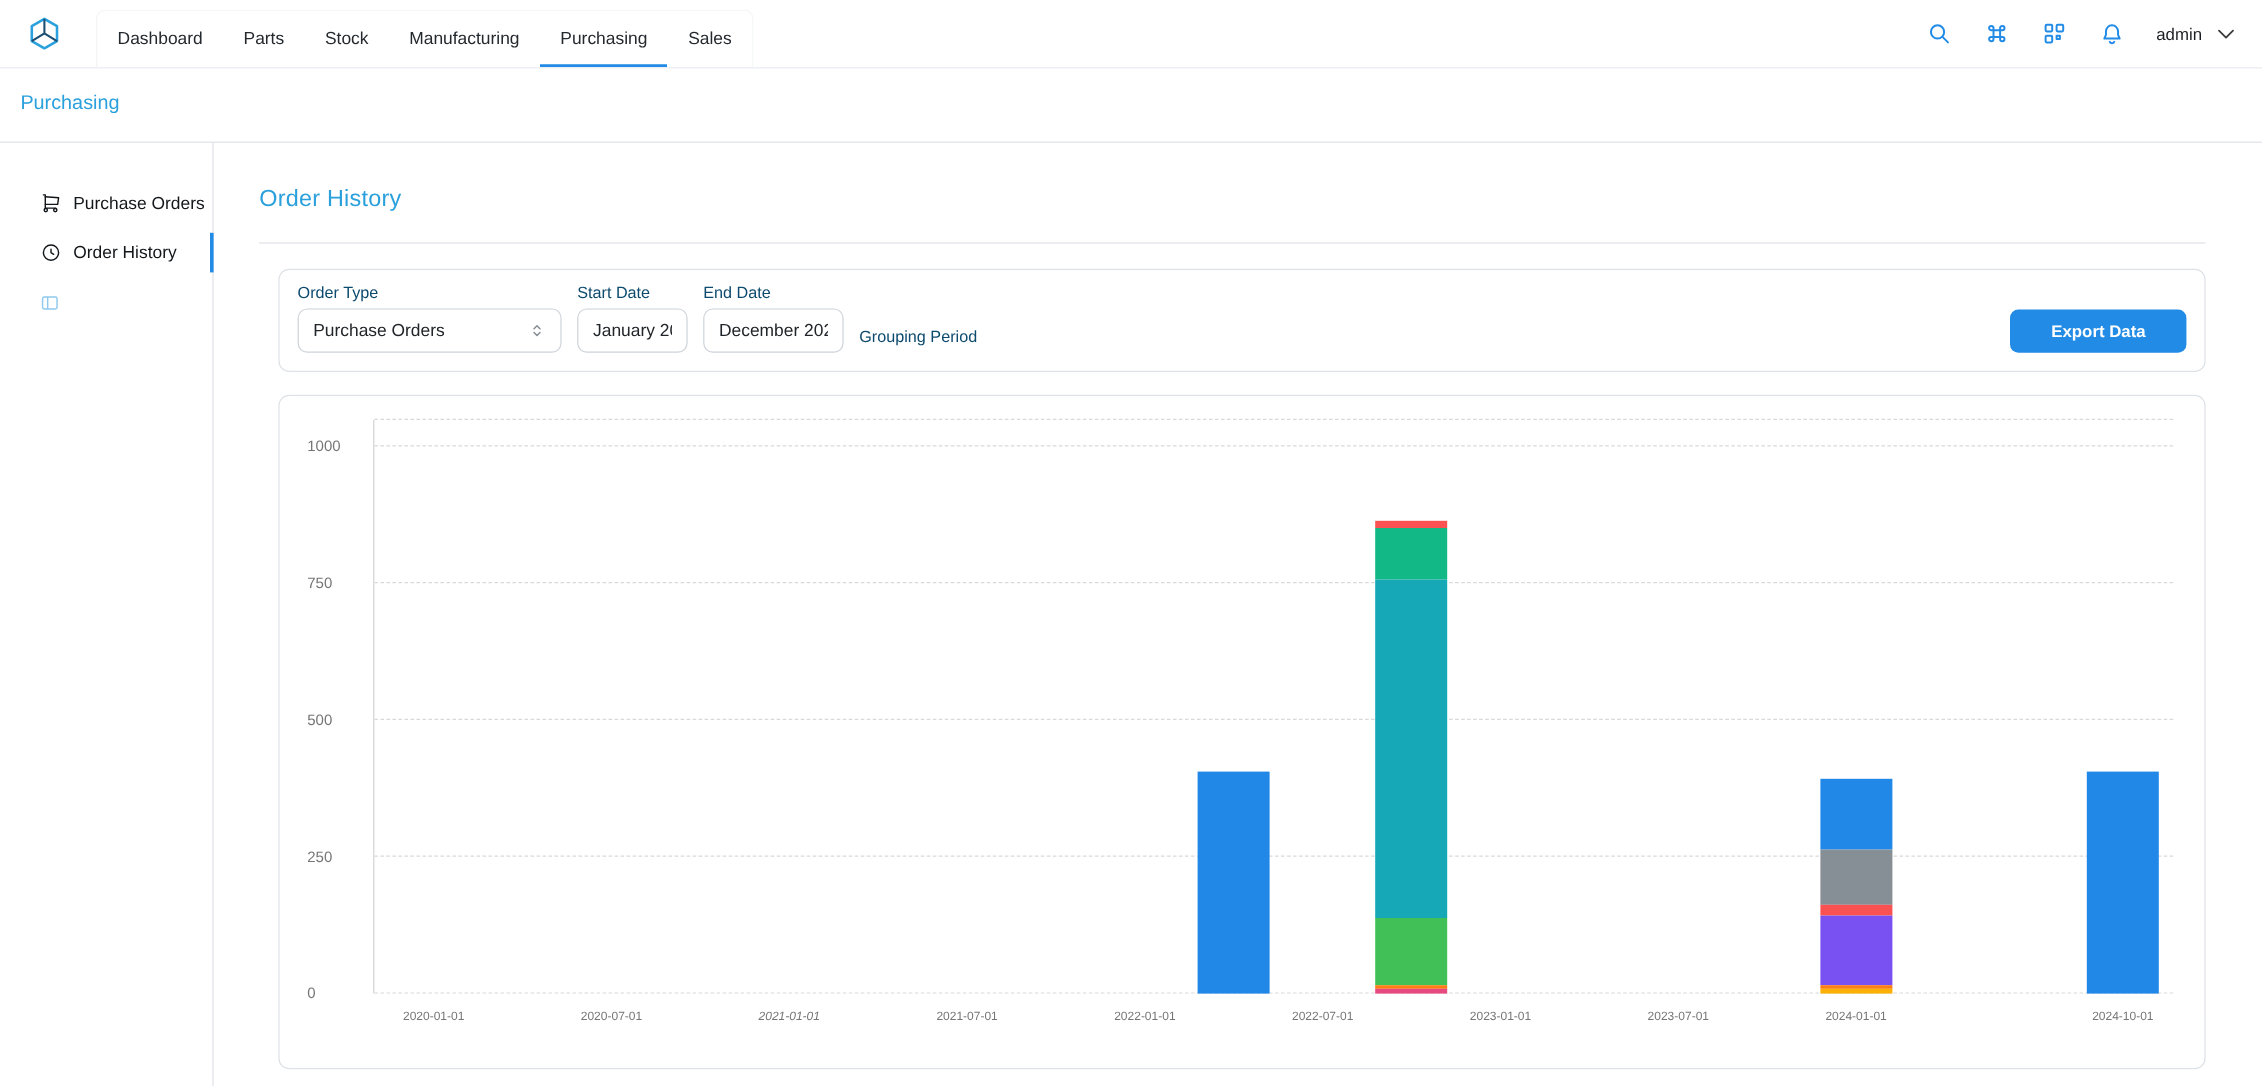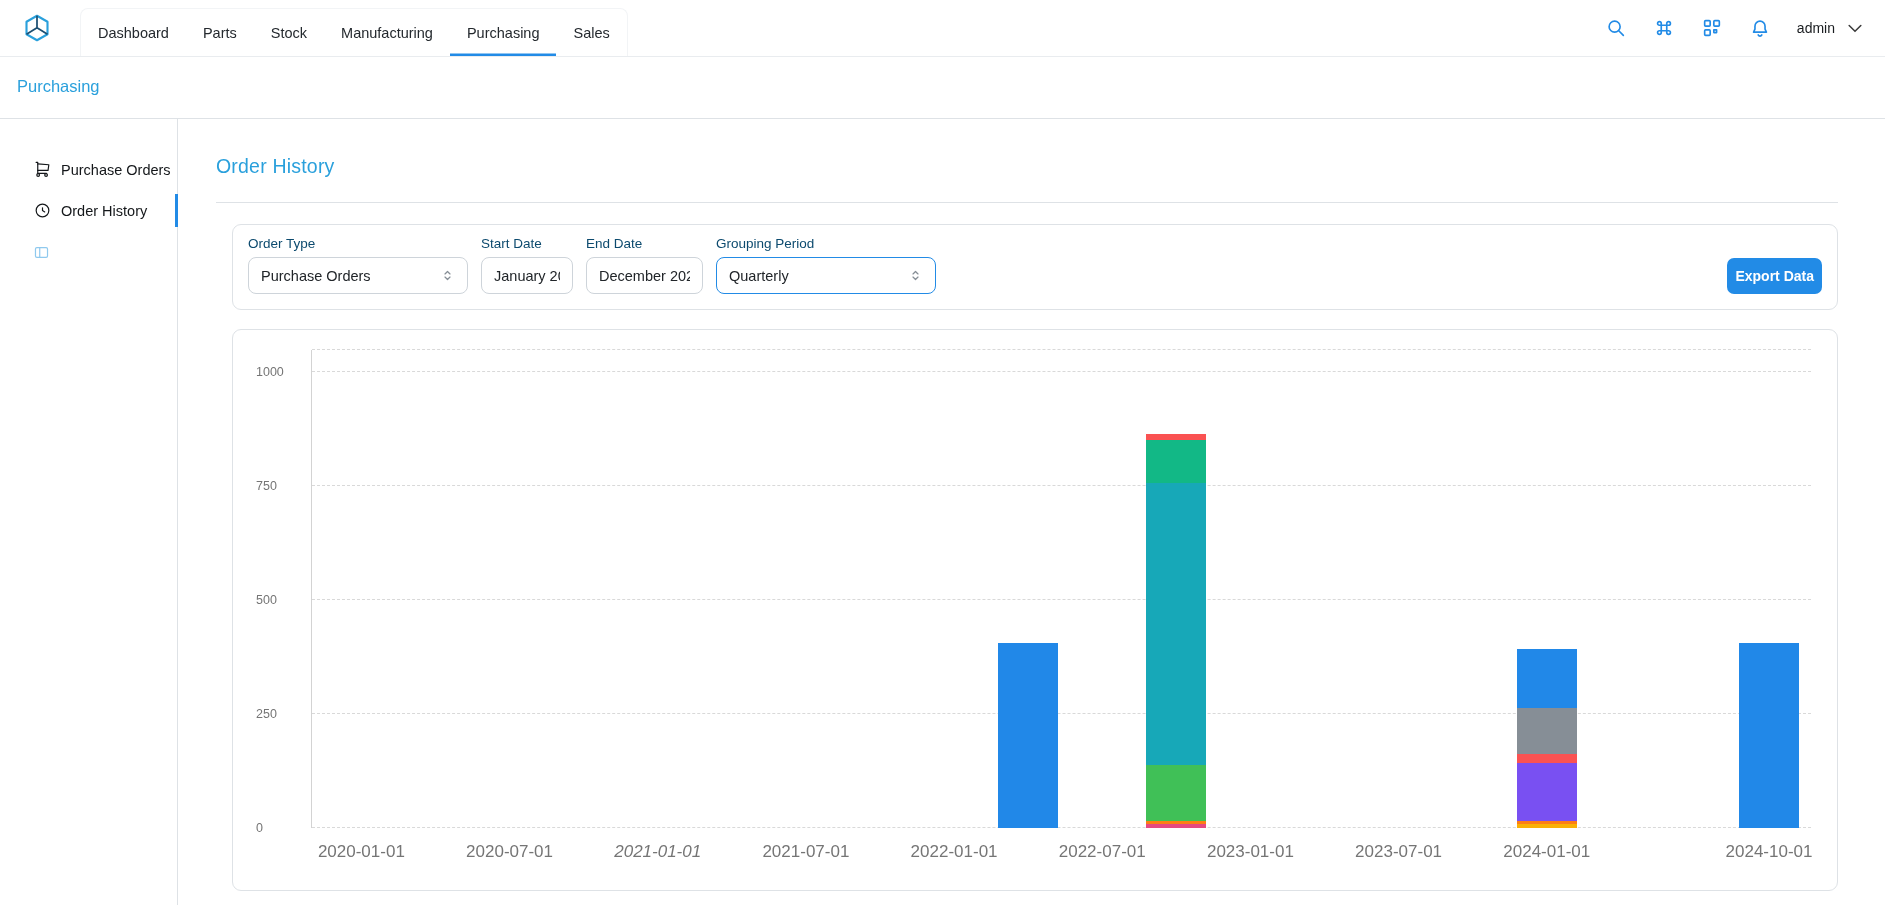--- a/index.html
+++ b/index.html
@@ -43,28 +43,28 @@
   .flabel { font-size:13.5px; margin-bottom:6px; color:#0c4a6e; }
   .control { height:37px; border:1px solid #ced4da; border-radius:8px; display:flex; align-items:center; padding:0 12px; font-size:14.5px; color:#212529; background:#fff; cursor:pointer; }
   .control input { border:none; outline:none; font:inherit; width:100%; color:inherit; background:transparent; }
   .select { justify-content:space-between; gap:8px; }
   .w-ordertype { width:220px; }
   .w-start { width:92px; }
   .w-end { width:117px; }
   .w-grouping { width:220px; }
   .focused { border-color:var(--accent); }
   .updown { width:15px; height:15px; flex-shrink:0; }
-  .export-btn { margin-left:auto; height:36px; padding:0 8px; background:var(--accent); border:none; border-radius:7px; color:#fff; font-size:14px; font-weight:600; font-family:inherit; cursor:pointer; }
+  .export-btn { margin-left:auto; height:36px; padding:0 34px; background:var(--accent); border:none; border-radius:7px; color:#fff; font-size:14px; font-weight:600; font-family:inherit; cursor:pointer; }
 
   
   .chart-card { margin-top:19px; border:1px solid var(--border); border-radius:9px; height:562px; padding:20px 22px 0 22px; }
   .plot { position:relative; margin-left:56px; margin-right:4px; height:478px; border-left:1px solid #d3d3d3; }
   .gridline { position:absolute; left:0; right:0; height:0; border-top:1px dashed #d9d9d9; }
   .y-label { position:absolute; left:-56px; width:46px; text-align:left; font-size:12.5px; color:#757575; }
-  .x-label { position:absolute; top:492px; transform:translateX(-50%); font-size:17px; color:#757575; white-space:nowrap; }
+  .x-label { position:absolute; top:492px; transform:translateX(-50%); font-size:10px; color:#757575; white-space:nowrap; }
   .bar { position:absolute; bottom:0; width:60px; transform:translateX(-50%); display:flex; flex-direction:column-reverse; }
   .bar > div { width:100%; }
 </style>
 </head>
 <body>
 
 <header class="header">
   <div class="logo">
     <svg viewBox="0 0 24 24" width="30" height="30">
       <path d="M12 2.2 20.4 7v10L12 21.8 3.6 17V7Z" fill="none" stroke="#2aa0dc" stroke-width="1.7" stroke-linejoin="round"></path>
@@ -172,26 +172,20 @@
           </div>
         </div>
         <div class="fgroup">
           <label class="flabel">End Date</label>
           <div class="control w-end">
             <input value="December 2024" style="">
           </div>
         </div>
         <div class="fgroup">
           <label class="flabel">Grouping Period</label>
-          <div class="control select w-grouping focused">
-            <span>Quarterly</span>
-            <svg class="updown" viewBox="0 0 24 24" fill="none" stroke="#868e96" stroke-width="2" stroke-linecap="round" stroke-linejoin="round">
-              <path d="M8 9.5 12 5.5l4 4M8 14.5l4 4 4-4"></path>
-            </svg>
-          </div>
         </div>
         <button class="export-btn">Export Data</button>
       </section>
 
       <section class="chart-card">
         <div class="plot">
             <div class="gridline" style="bottom: 0px;"></div>
             <div class="y-label" style="bottom: -7px;">0</div>
             <div class="gridline" style="bottom: 114.027px;"></div>
             <div class="y-label" style="bottom: 107.027px;">250</div>

